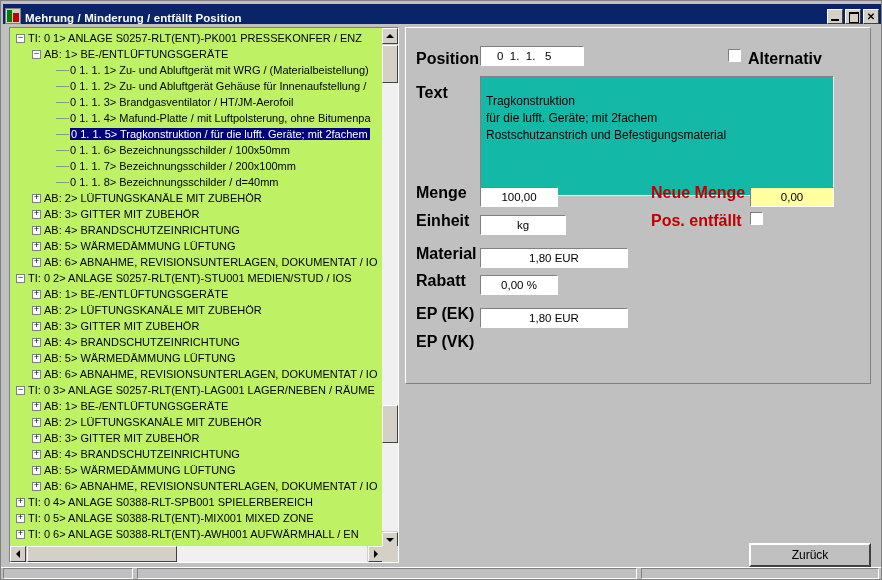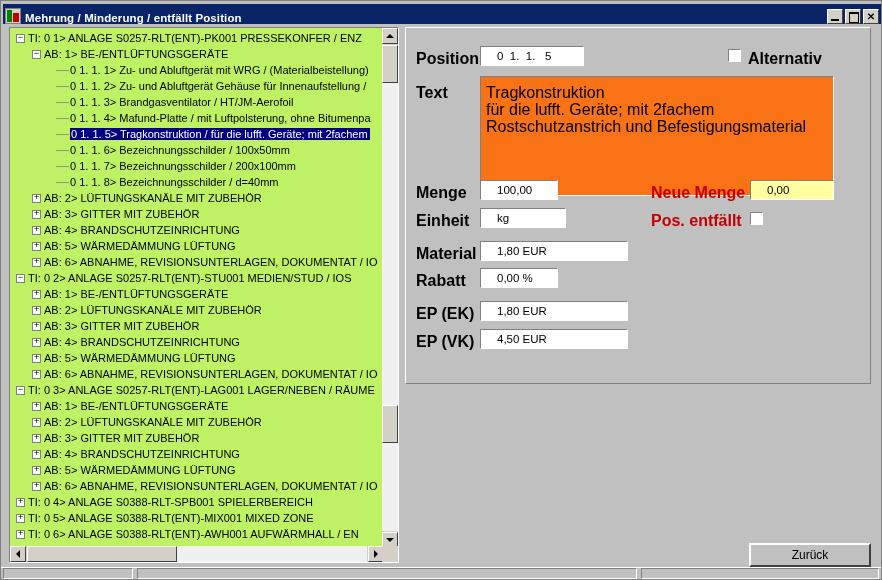--- a/index.html
+++ b/index.html
@@ -209,41 +209,41 @@
     border-left: 1px solid #808080;
     border-right: 1px solid #ffffff;
     border-bottom: 1px solid #ffffff;
     font-size: 11.5px;
     color: #000;
     padding: 2px 16px;
     line-height: 15px;
     overflow: hidden;
     white-space: pre;
   }
-  .field.right { text-align: left; }
+  .field.right { text-align: center; margin-top: 7px; }
   .field.yellow { background: #ffffa0; }
   .cb {
     position: absolute;
     width: 13px; height: 13px;
     background: #ffffff;
     border-top: 1px solid #808080;
     border-left: 1px solid #808080;
     border-right: 1px solid #ffffff;
     border-bottom: 1px solid #ffffff;
   }
   .textarea {
     position: absolute;
-    background: #f97316;
+    background: #14b8a6;
     border-top: 1px solid #808080;
     border-left: 1px solid #808080;
     border-right: 1px solid #ffffff;
     border-bottom: 1px solid #ffffff;
-    font-size: 16px;
-    color: #000;
-    padding: 7px 5px;
+    font-size: 12px;
+    color: #000;
+    padding: 16px 5px;
     line-height: 17px;
     white-space: pre-wrap;
     overflow: hidden;
   }
 
   
   #back-button {
     position: absolute; left: 748px; top: 542px;
     width: 122px; height: 24px;
     background: #c0c0c0;
@@ -385,21 +385,20 @@
     <div class="lbl-bold" style="left:10px; top:217px;">Material</div>
     <div class="field right" style="left:74px; top:213px; width:148px; height:20px;">1,80 EUR</div>
 
     <div class="lbl-bold" style="left:10px; top:244px;">Rabatt</div>
     <div class="field right" style="left:74px; top:240px; width:78px; height:20px;">0,00 %</div>
 
     <div class="lbl-bold" style="left:10px; top:277px;">EP (EK)</div>
     <div class="field right" style="left:74px; top:273px; width:148px; height:20px;">1,80 EUR</div>
 
     <div class="lbl-bold" style="left:10px; top:305px;">EP (VK)</div>
-    <div class="field right" style="left:74px; top:301px; width:148px; height:20px;">4,50 EUR</div>
   </div>
 
   <div id="back-button">Zurück</div>
 
   <div id="statusbar">
     <div class="seg" style="left:2px; width:130px;"></div>
     <div class="seg" style="left:136px; width:500px;"></div>
     <div class="seg" style="left:640px; width:238px;"></div>
   </div>
 

